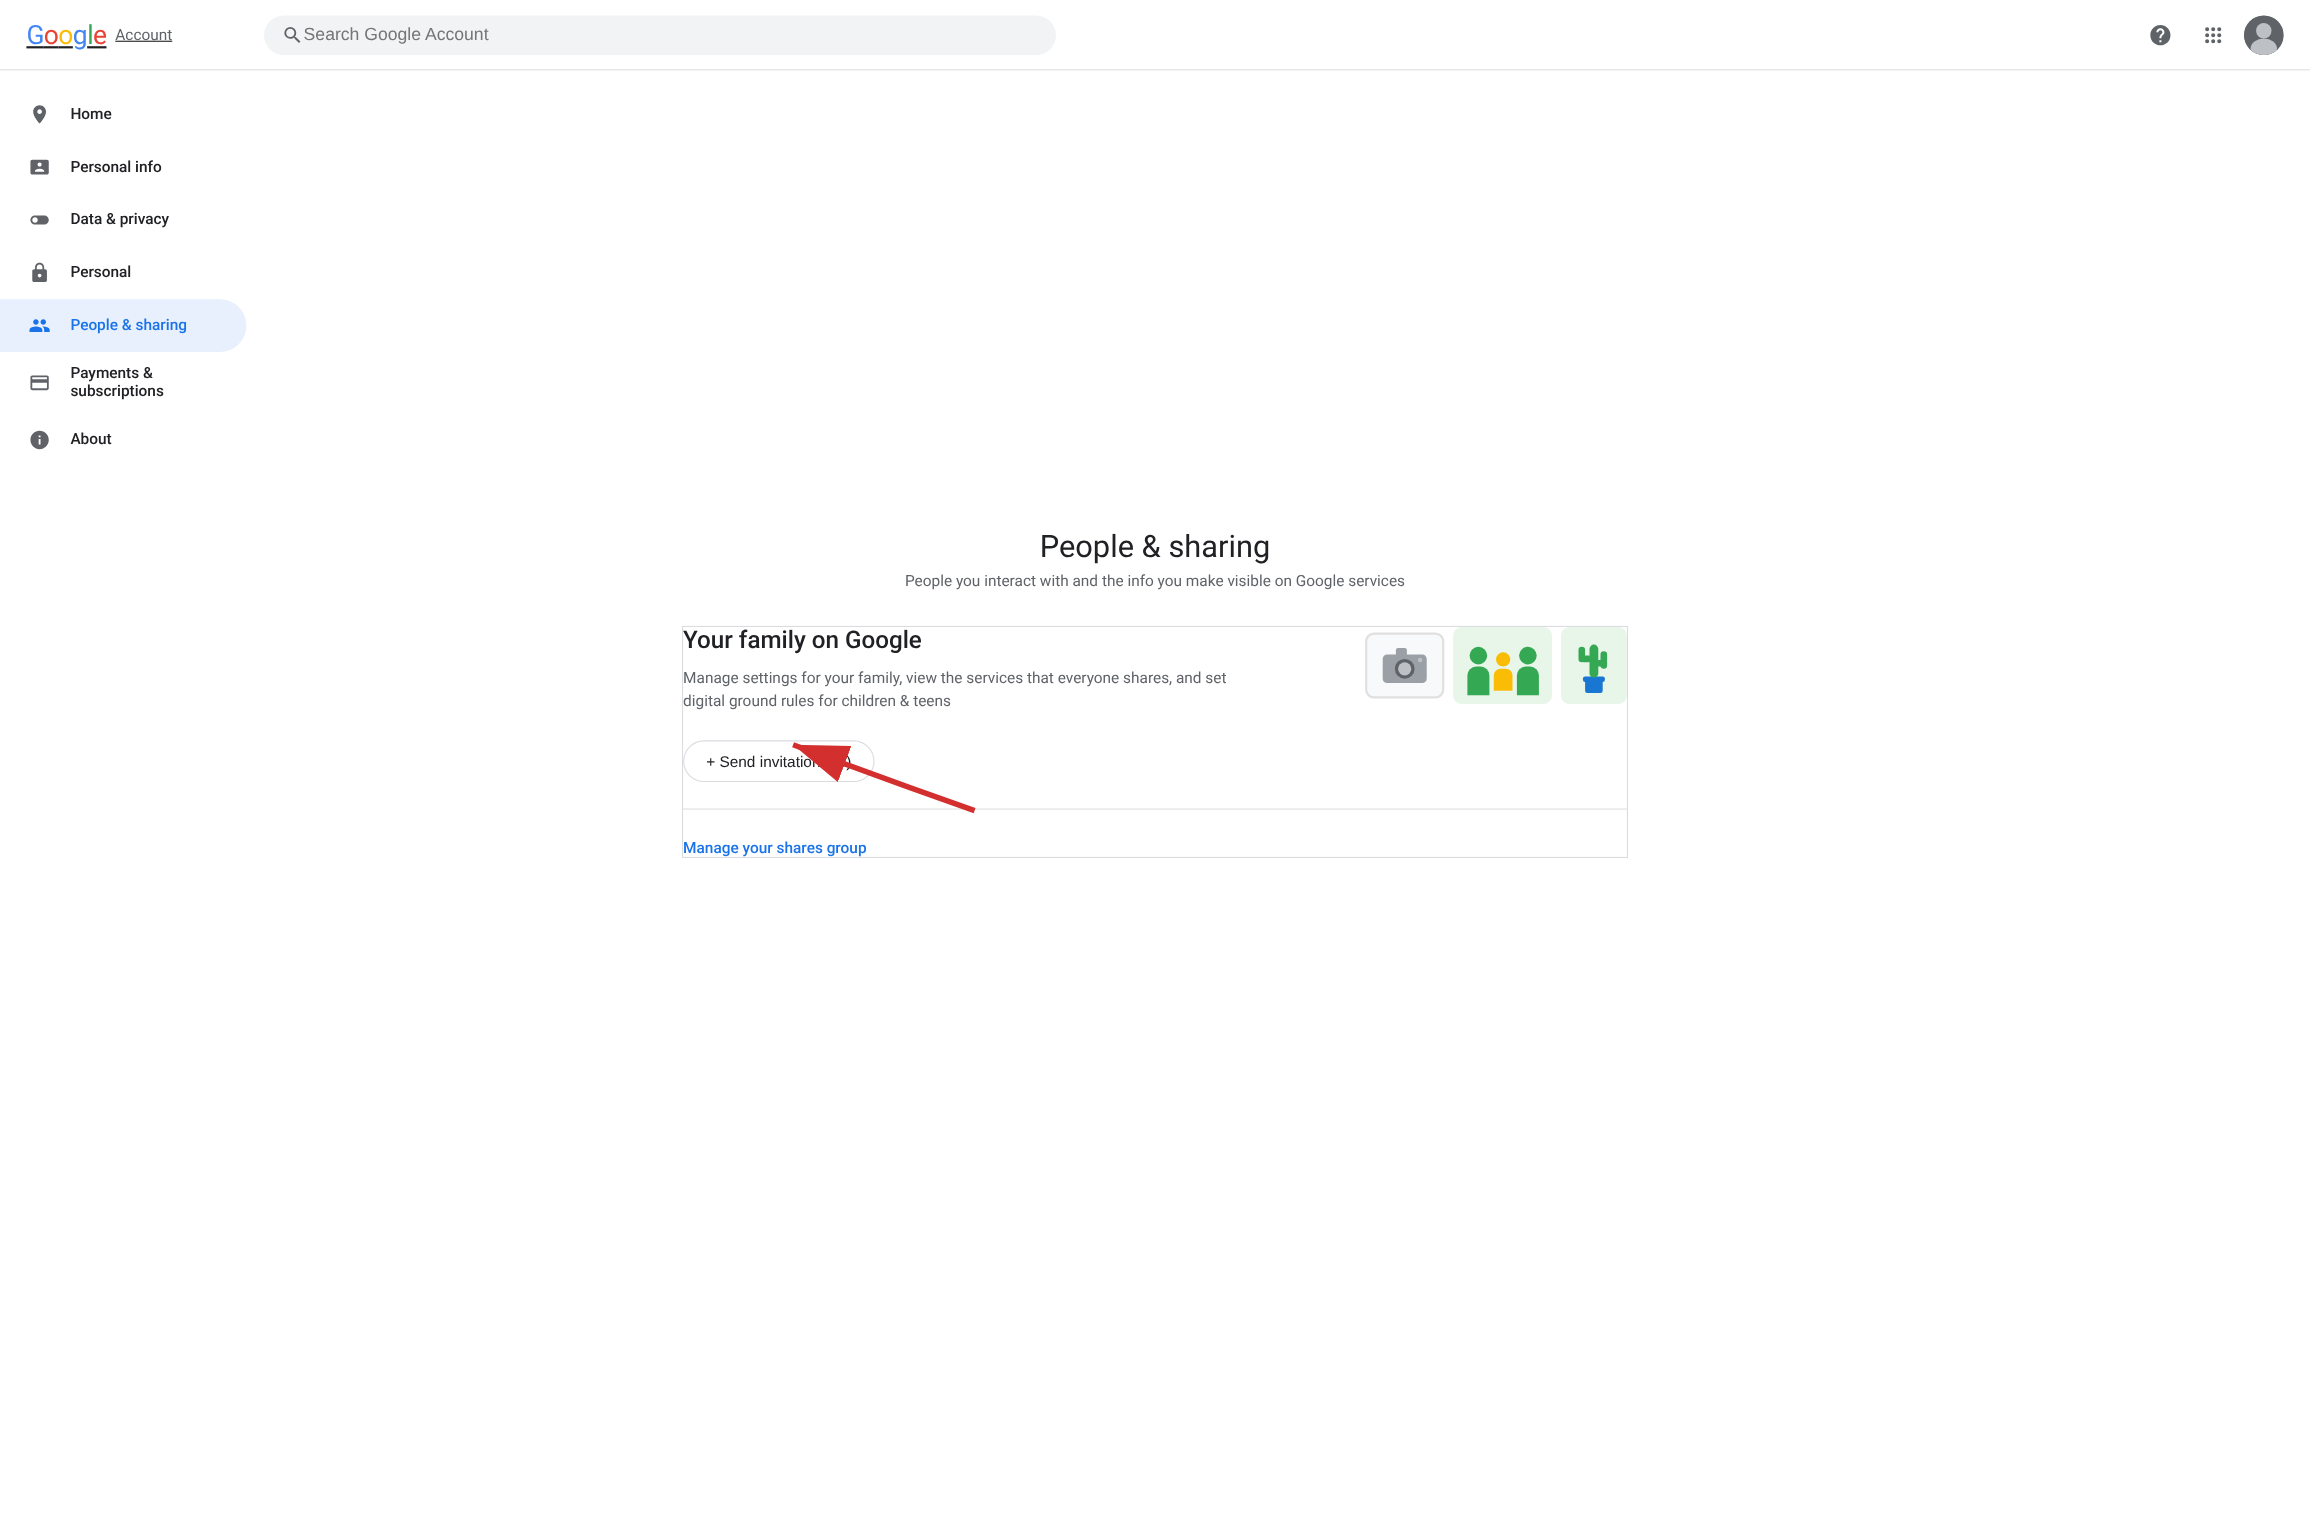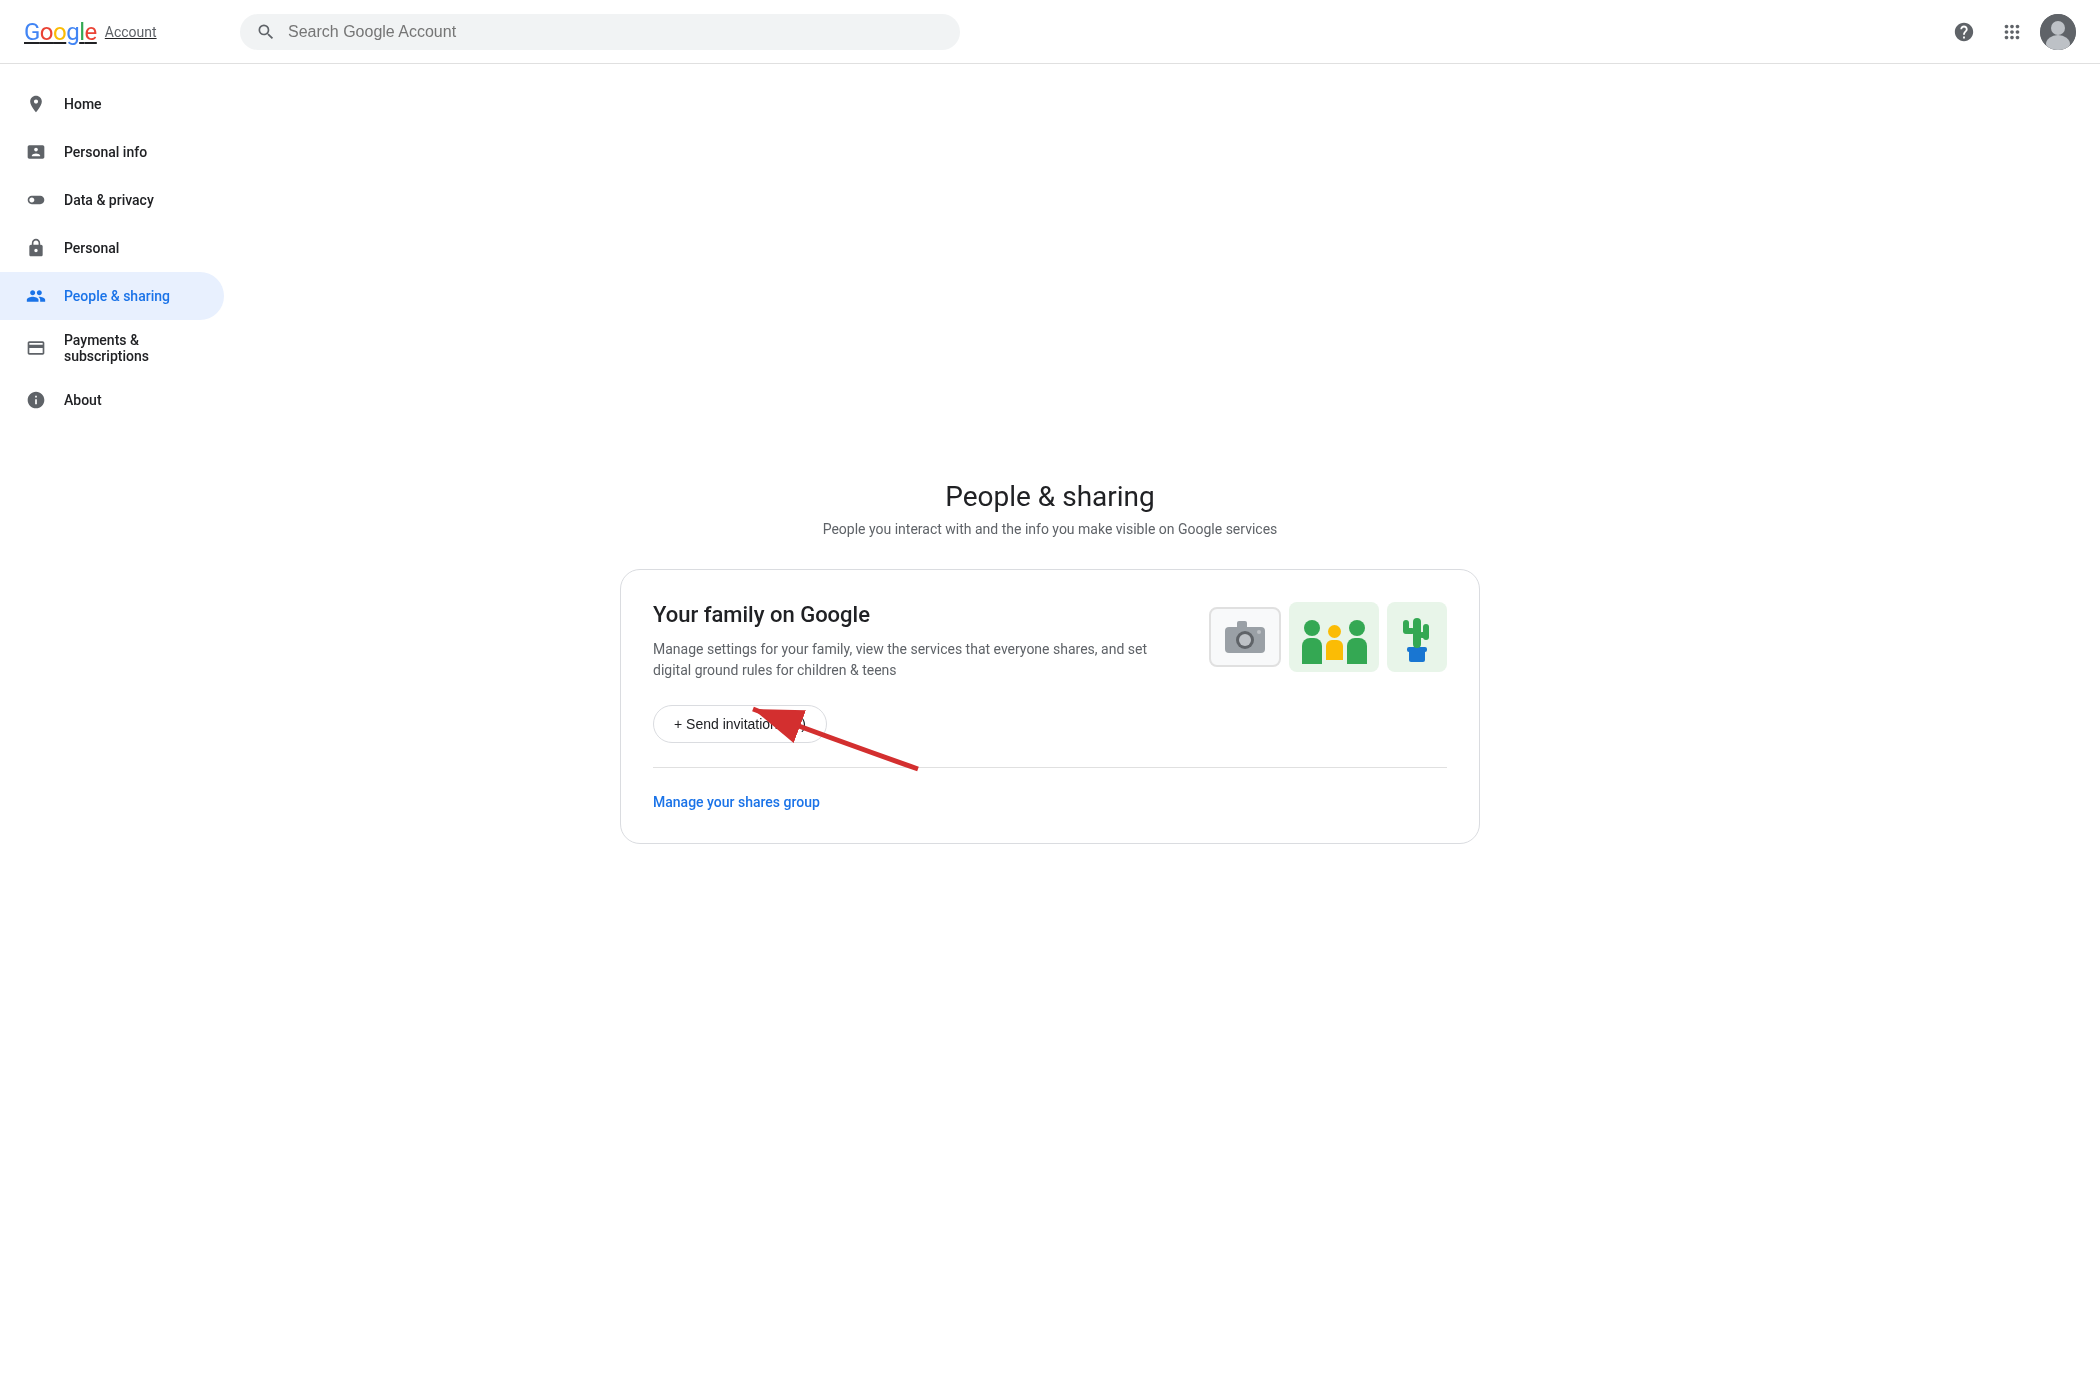--- a/index.html
+++ b/index.html
@@ -44,21 +44,20 @@
       margin-left: 4px;
     }
     .search-bar {
       flex: 1;
       max-width: 720px;
       display: flex;
       align-items: center;
       background: #f1f3f4;
       border-radius: 24px;
       padding: 8px 16px;
-      gap: 12px;
     }
     .search-bar input {
       border: none;
       background: transparent;
       outline: none;
       font-size: 16px;
       color: #202124;
       width: 100%;
     }
     .search-icon-svg {
@@ -155,22 +154,21 @@
     .page-subtitle {
       font-size: 14px;
       color: #5f6368;
       text-align: center;
       margin-bottom: 32px;
     }
 
     
     .card {
       border: 1px solid #dadce0;
-      border-radius: 20px;
-      padding: 32px;
+      border-radius: 0;
       max-width: 860px;
       margin: 0 auto;
       position: relative;
     }
     .card-header {
       display: flex;
       align-items: flex-start;
       justify-content: space-between;
     }
     .card-content {

